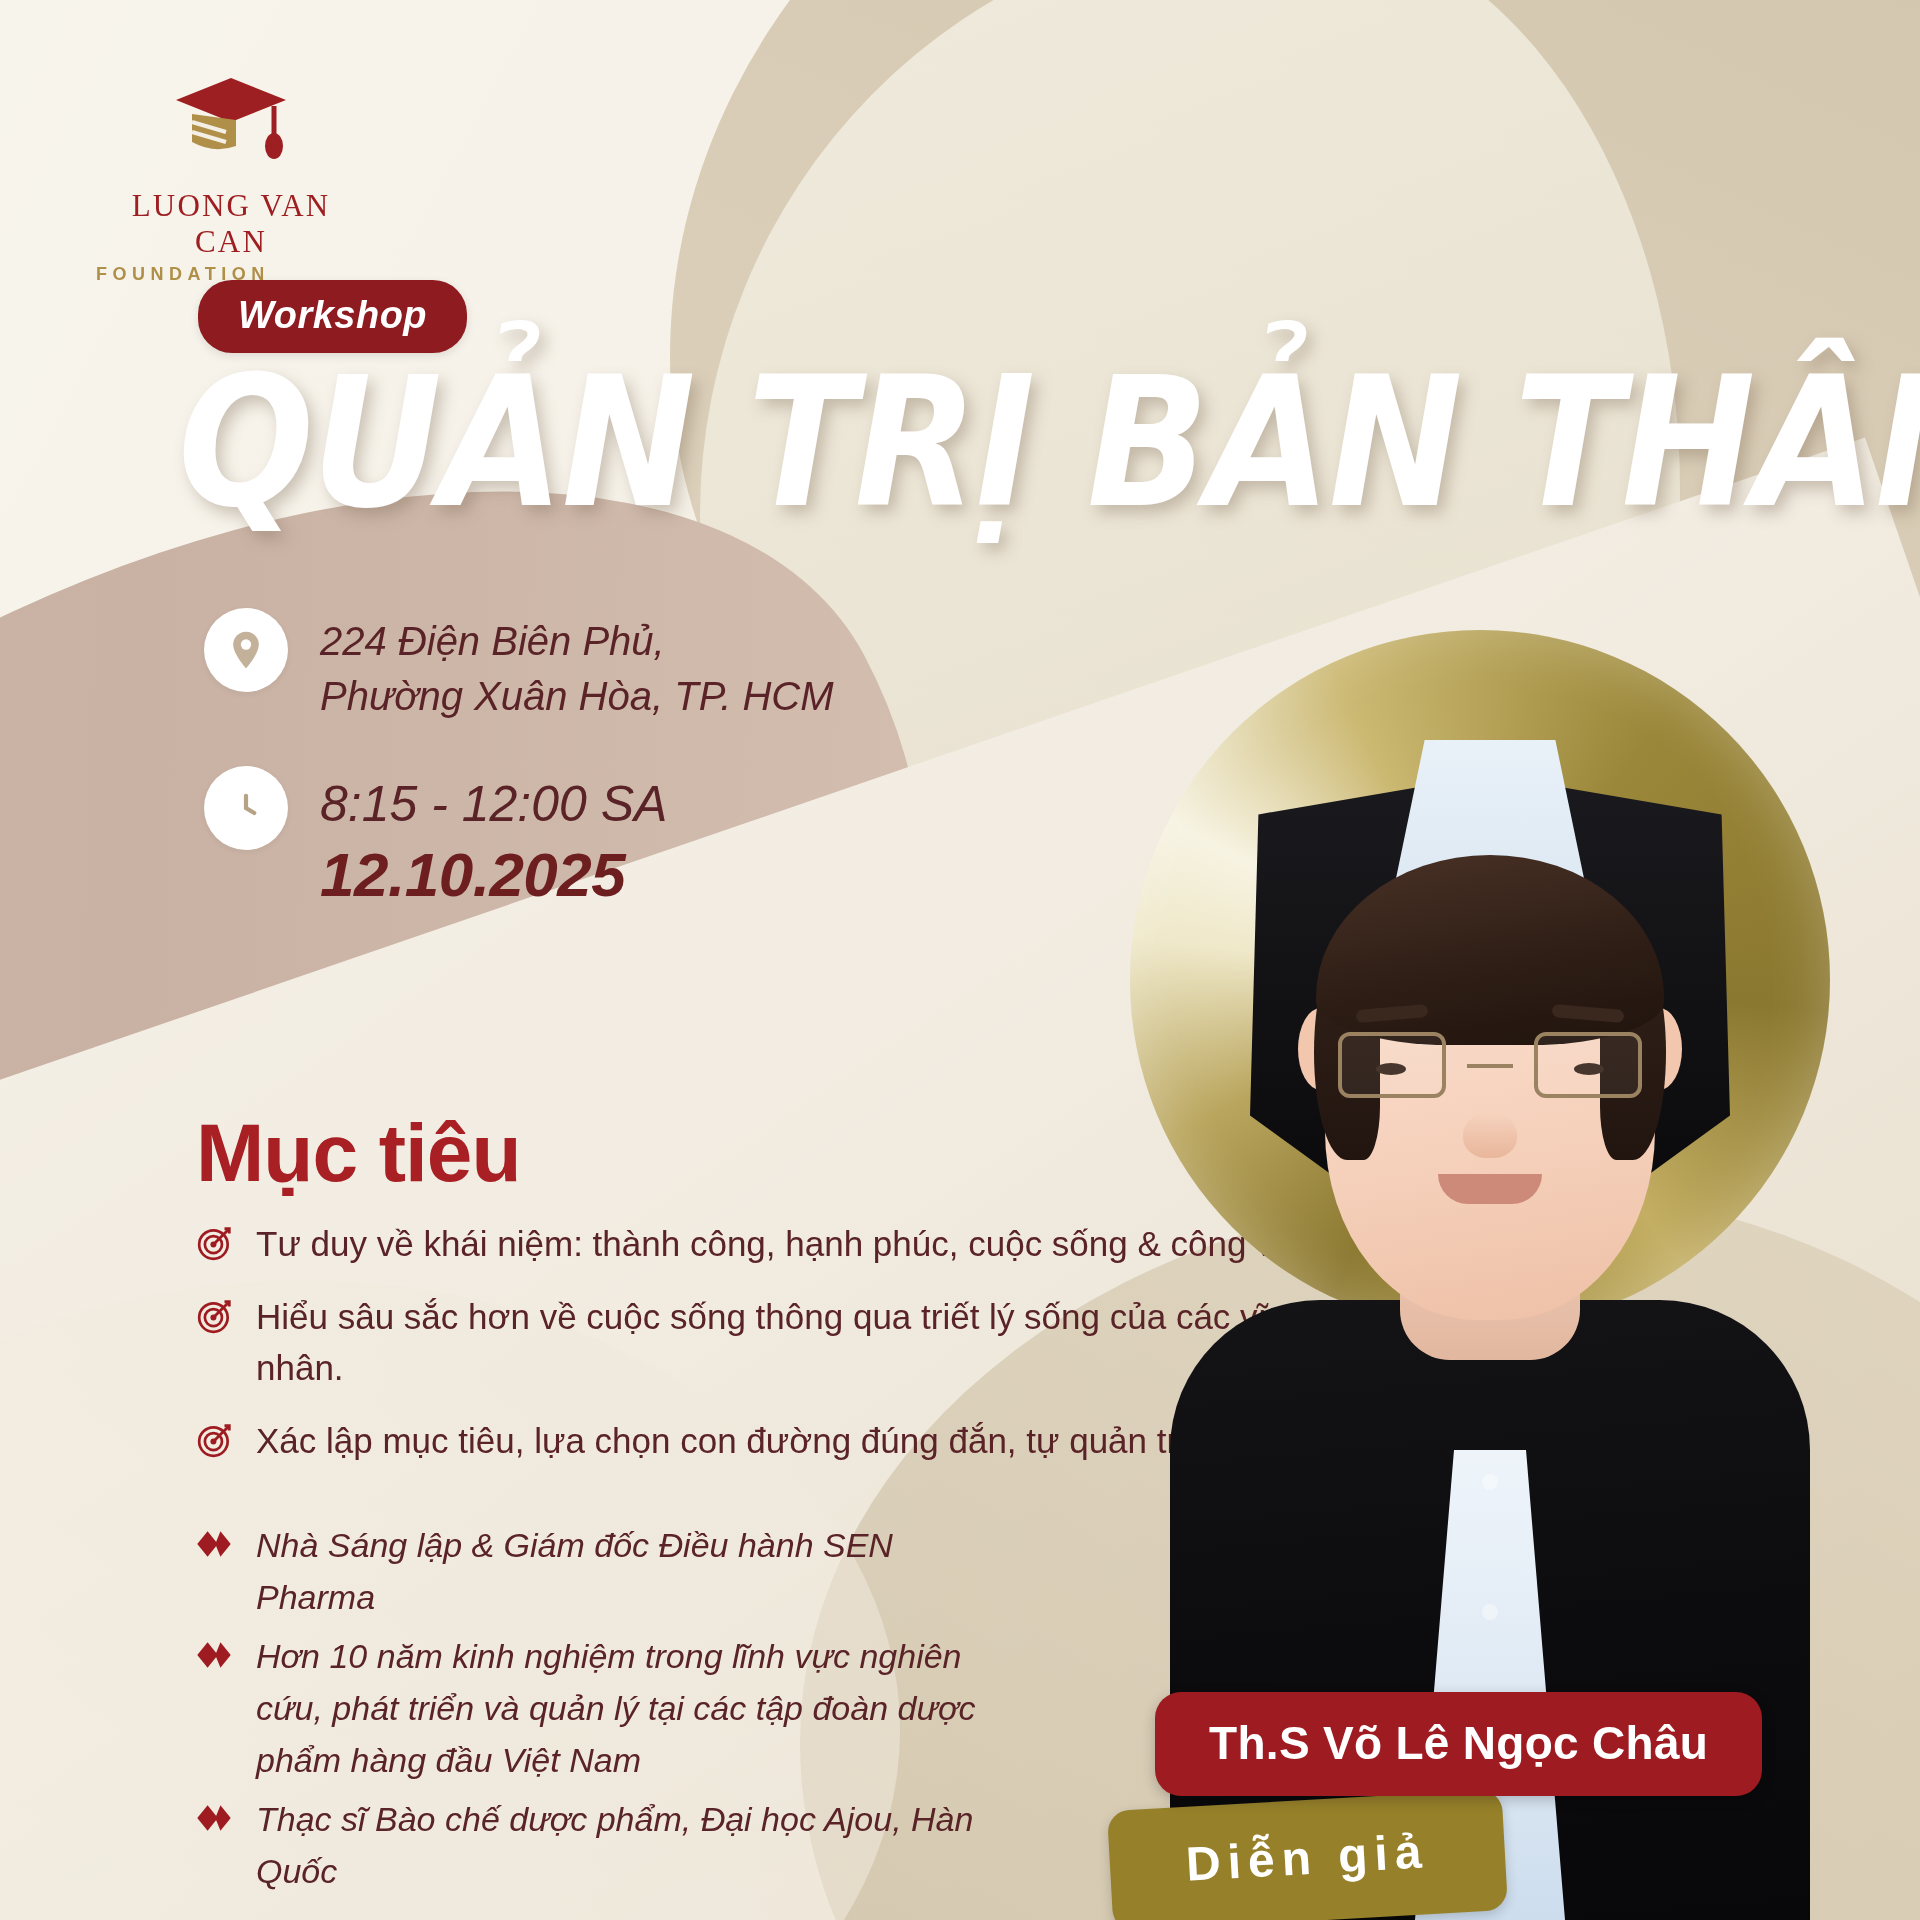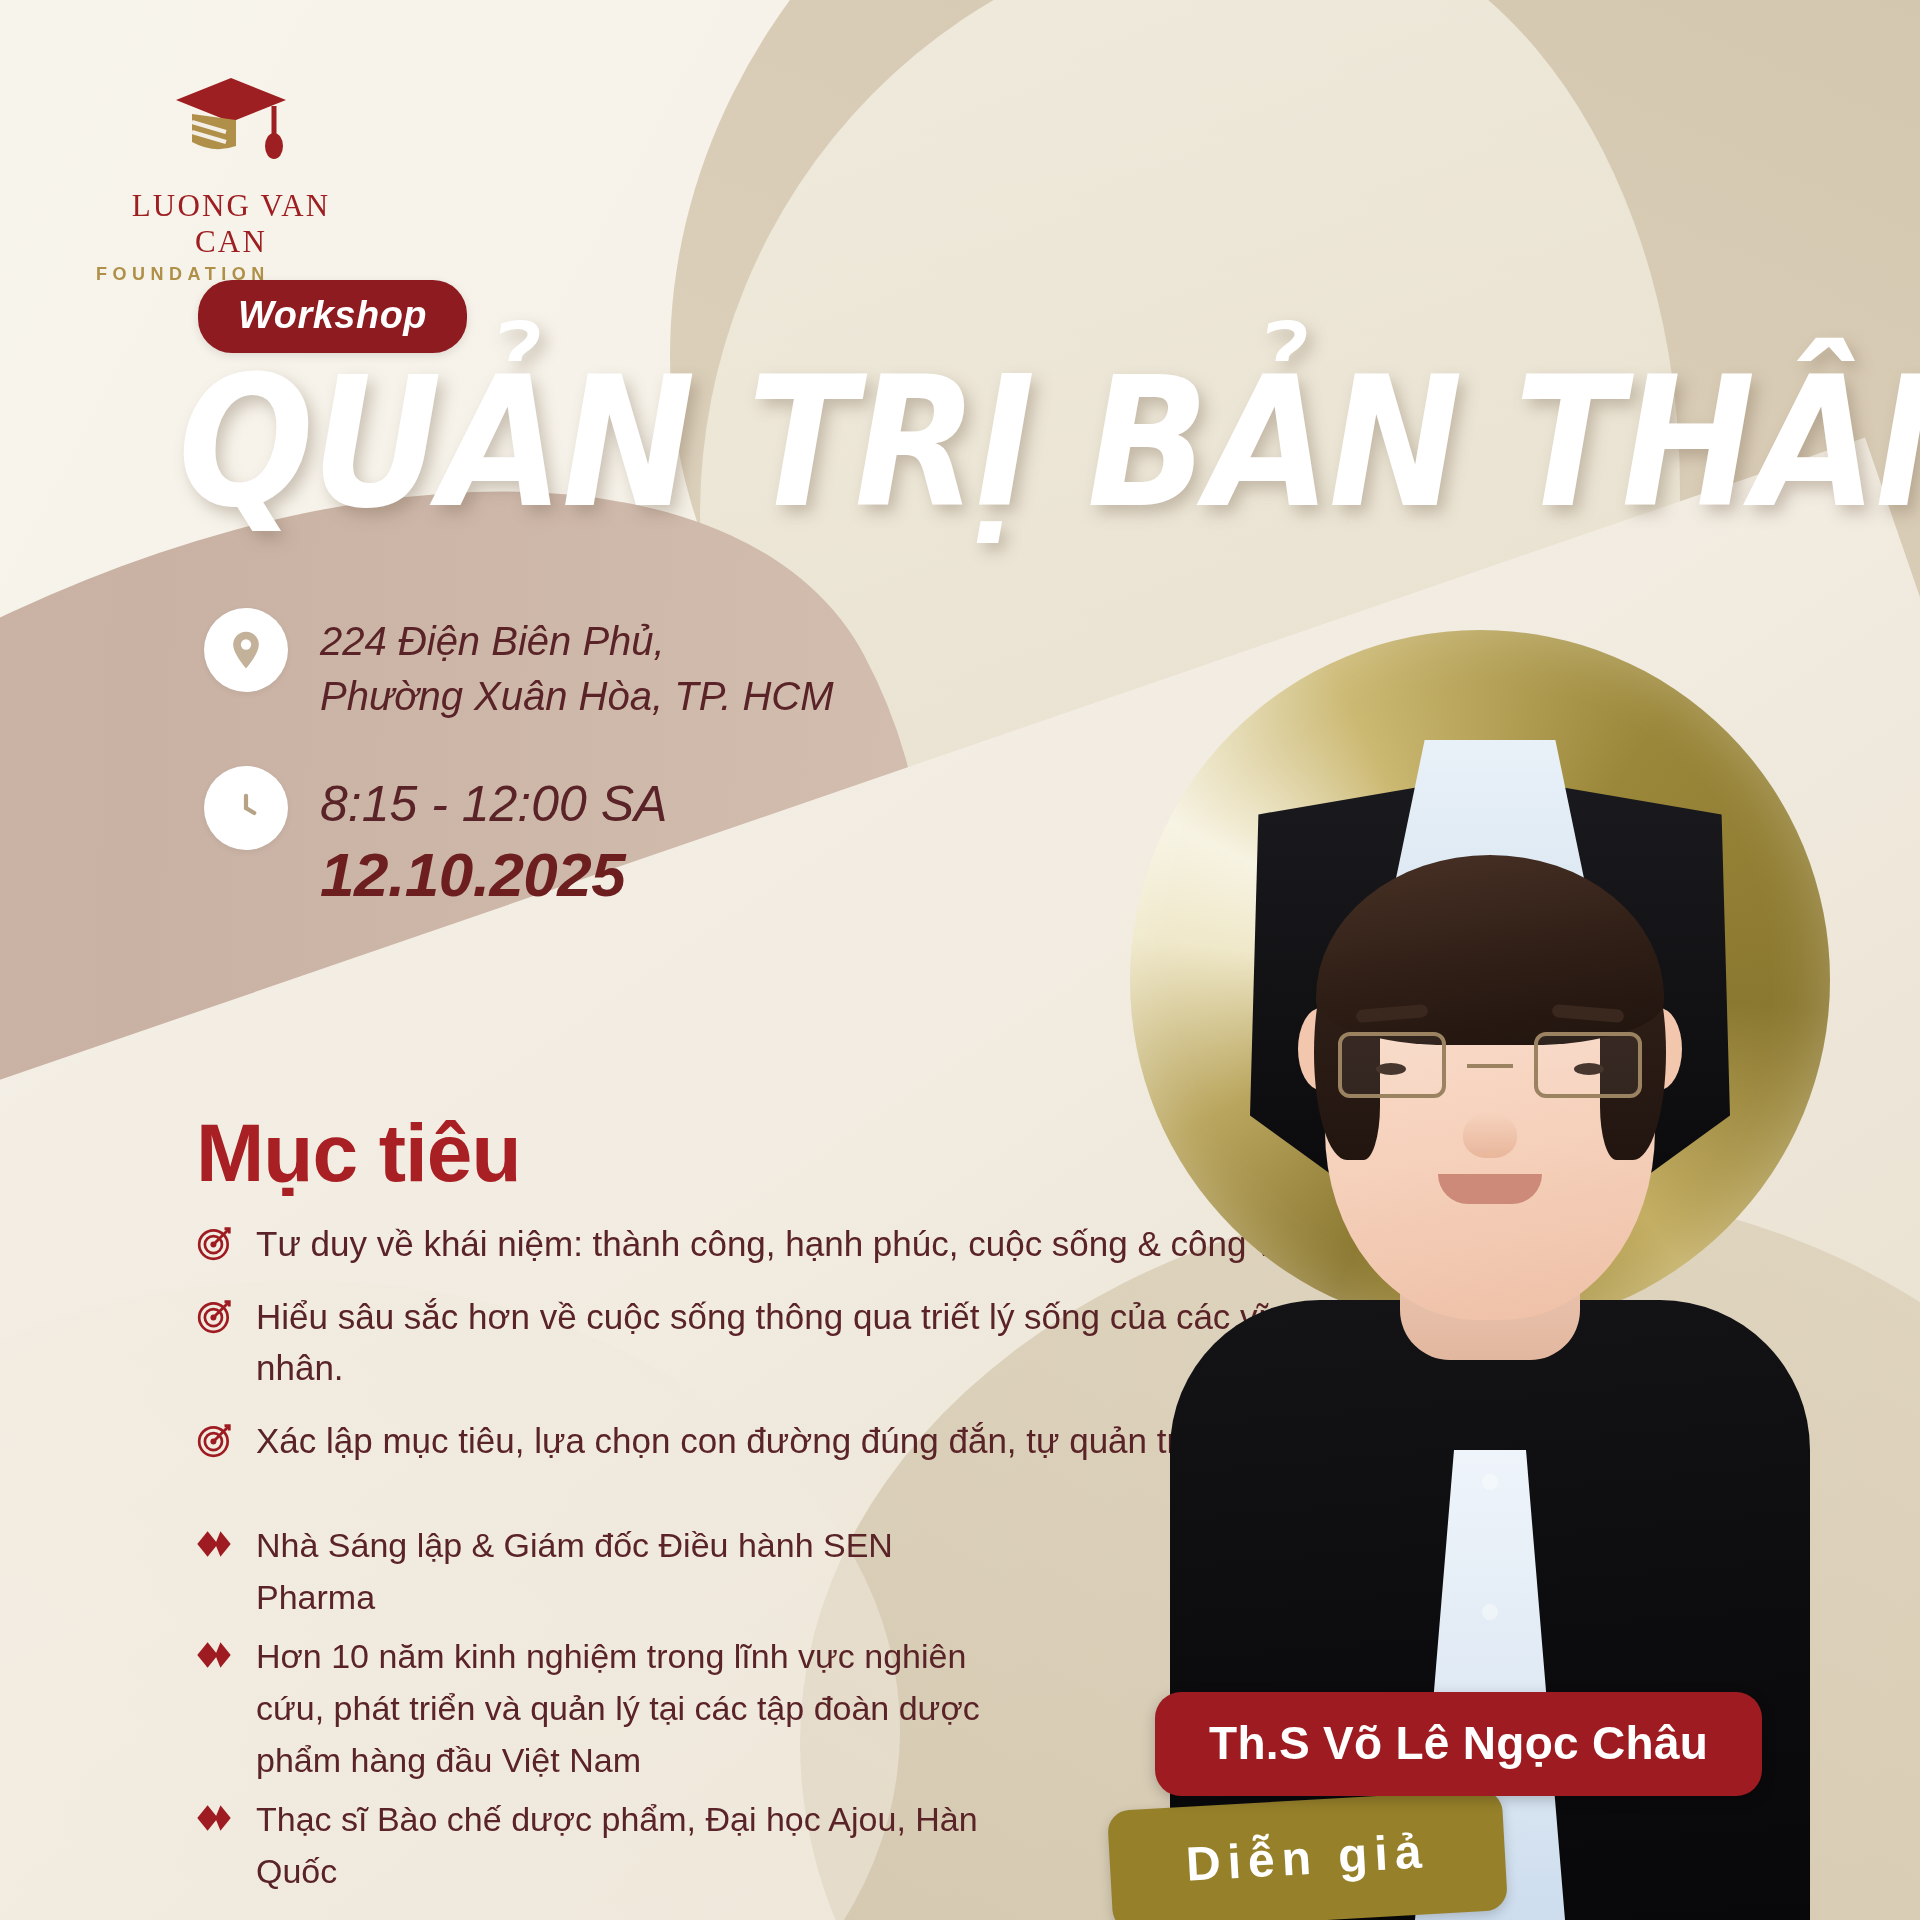--- a/index.html
+++ b/index.html
@@ -148,21 +148,21 @@
   .list { position:absolute; left:196px; }
   #list-goal { top:1218px; width:1150px; }
   #list-speaker { top:1520px; width:820px; }
 
   .li { display:flex; align-items:flex-start; margin-bottom:22px; }
   .li-ic { flex:0 0 46px; width:46px; margin-right:14px; padding-top:6px; }
   .li-tx {
     color:#5a2327; font-size:35px; line-height:1.46; font-weight:400;
   }
   #list-speaker .li-tx { font-size:34px; line-height:1.52; }
-  #list-speaker .li { margin-bottom:8px; }
+  #list-speaker .li { margin-bottom:8px;font-style:italic; }
 
   
   .portrait-wrap {
     position:absolute; top:630px; right:-10px;
     width:880px; height:1290px;
   }
   .gold-circle {
     position:absolute; top:0; left:80px;
     width:700px; height:700px; border-radius:50%;
     background:

